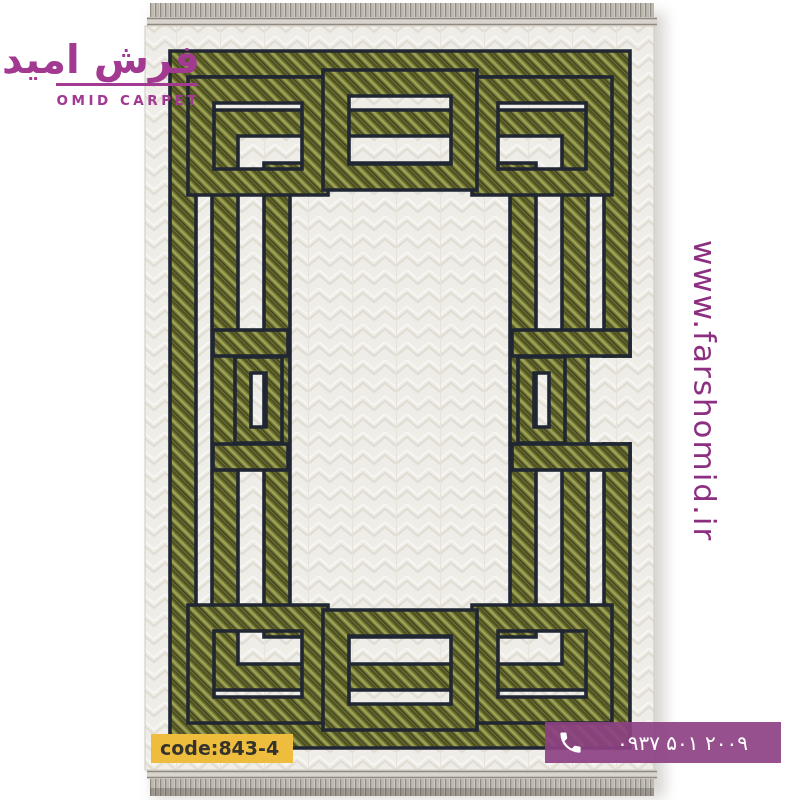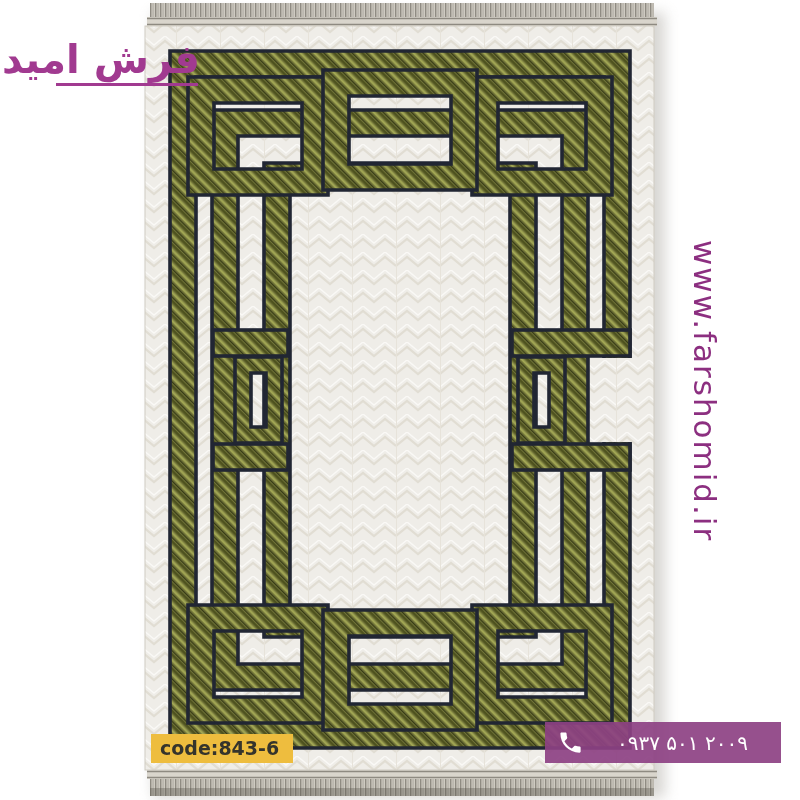--- a/index.html
+++ b/index.html
@@ -126,25 +126,26 @@
       <line x1="147" y1="771.5" x2="657" y2="771.5" stroke="#8e8a81" stroke-width="1.6"></line>
       <line x1="147" y1="777.5" x2="657" y2="777.5" stroke="#8e8a81" stroke-width="1.6"></line>
       <rect x="150" y="779" width="504" height="17" fill="url(#fringetex)"></rect>
       <rect x="150" y="788" width="504" height="8" fill="#55524b" opacity="0.35"></rect>
     </g>
   </svg>
 
   <div class="logo">
     <div class="logo-fa">فرش امید</div>
     <div class="logo-underline"></div>
+    <div class="logo-en">OMID CARPET</div>
   </div>
 
   <div class="site-url">www.farshomid.ir</div>
 
-  <div class="code-badge">code:843-6</div>
+  <div class="code-badge">code:843-4</div>
 
   <div class="phone-bar">
     <svg class="phone-icon-svg" width="27" height="27" viewBox="0 0 24 24">
       <path fill="#ffffff" d="M6.62 10.79c1.44 2.83 3.76 5.14 6.59 6.59l2.2-2.21c.27-.27.67-.36 1.02-.24 1.12.37 2.33.57 3.57.57.55 0 1 .45 1 1V20c0 .55-.45 1-1 1-9.39 0-17-7.61-17-17 0-.55.45-1 1-1h3.5c.55 0 1 .45 1 1 0 1.25.2 2.45.57 3.57.11.35.03.74-.25 1.02l-2.2 2.2z"></path>
     </svg>
     <span class="phone-number">۰۹۳۷ ۵۰۱ ۲۰۰۹</span>
   </div>
 
 </div>
 

